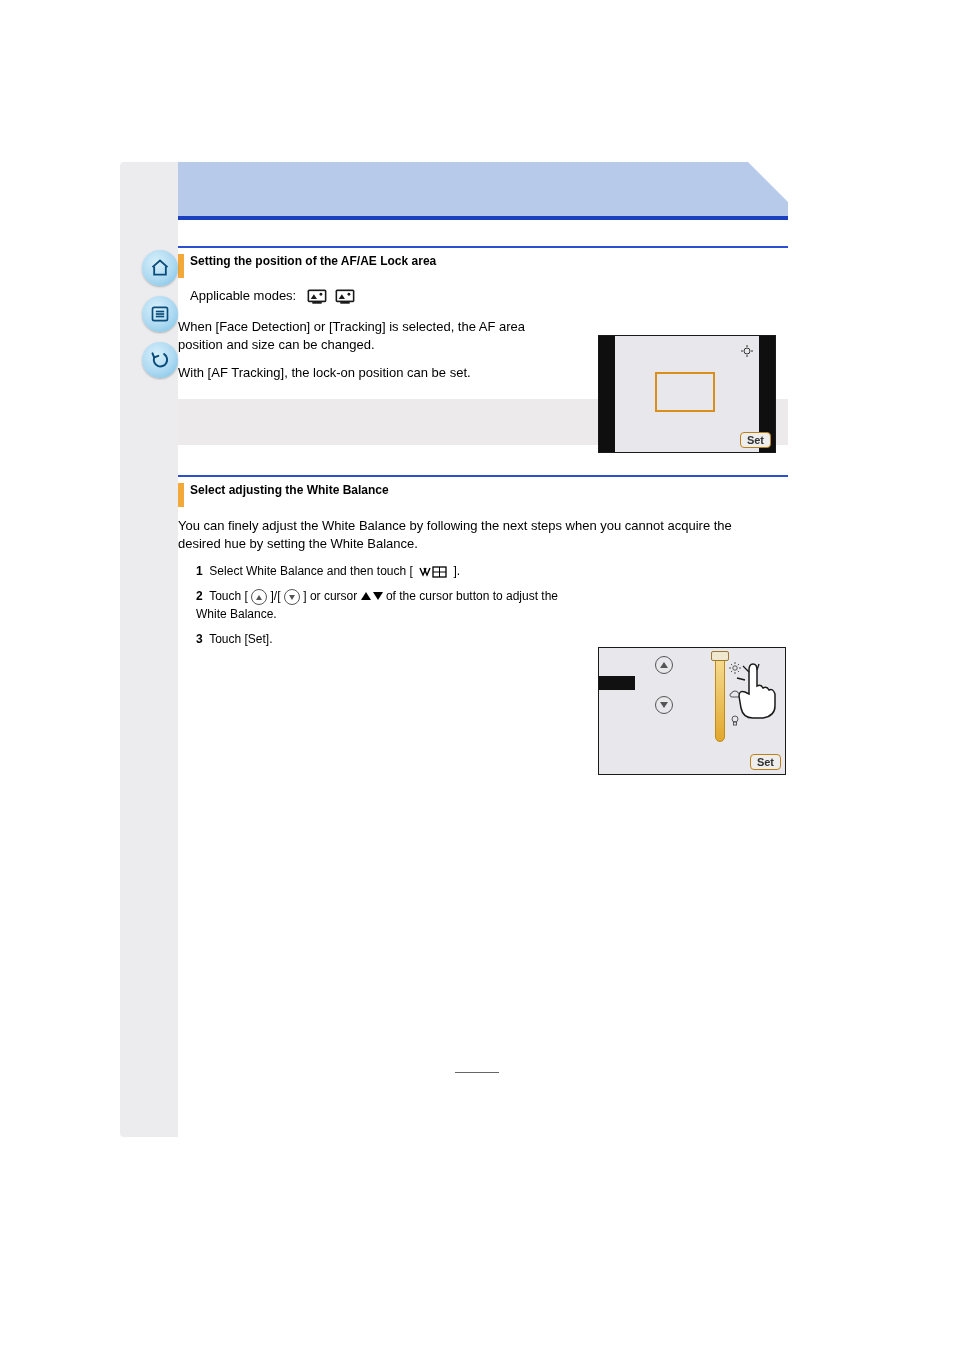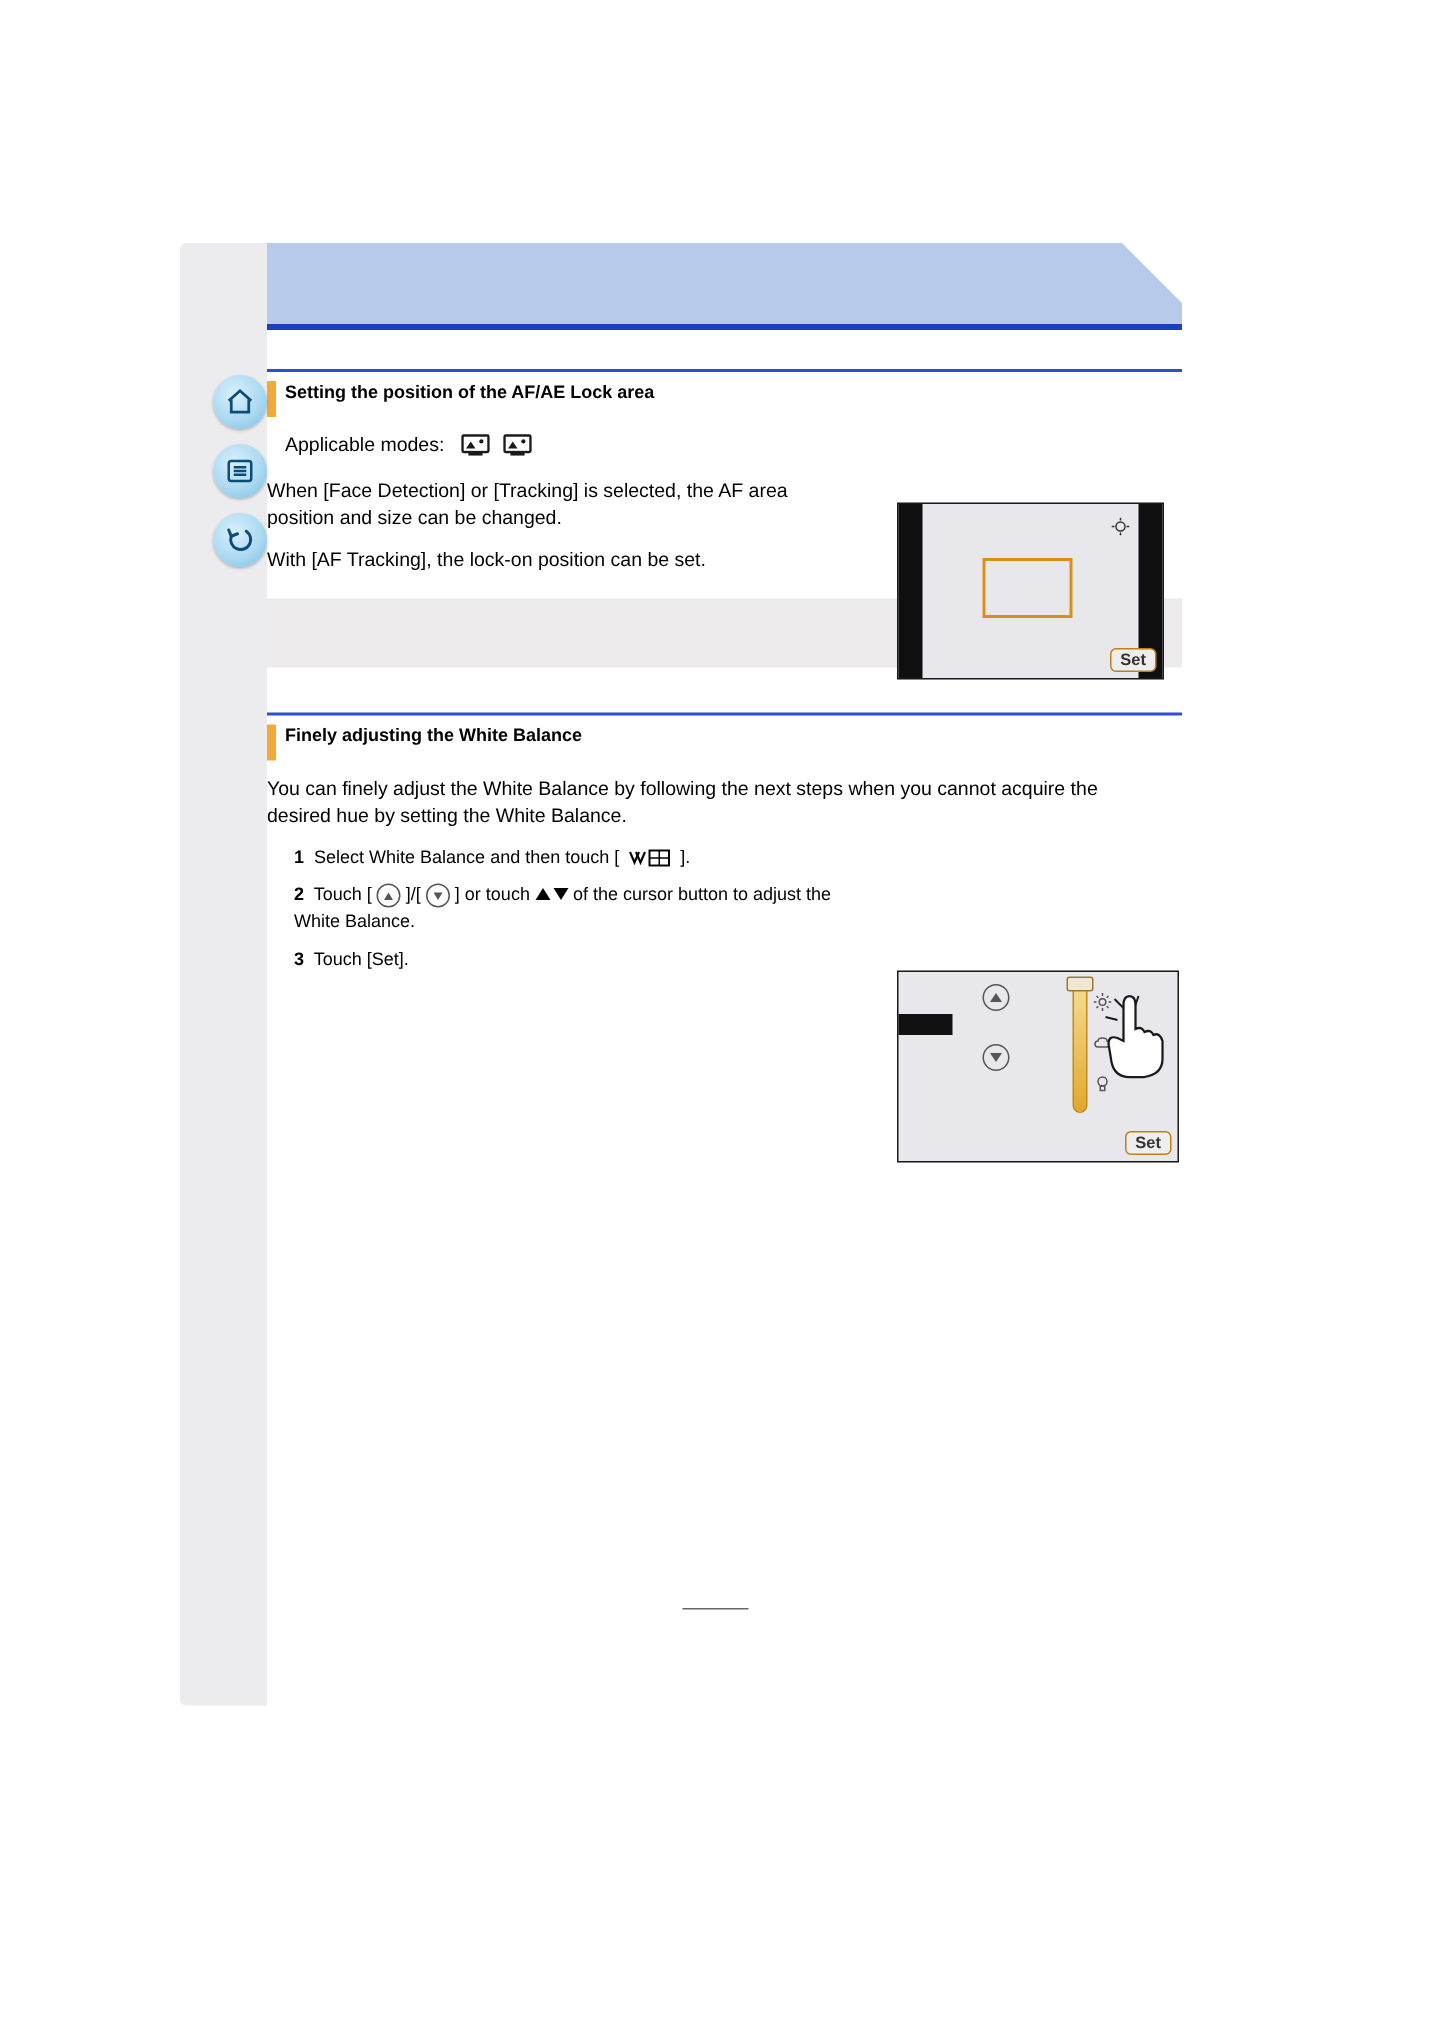--- a/index.html
+++ b/index.html
@@ -244,21 +244,21 @@
     <p class="body-text">With [AF Tracking], the lock-on position can be set.</p>
   </div>
 
   <div class="note-box">
     <span></span>
   </div>
 
   <div class="section-rule"></div>
   <div class="section-title-row">
     <span class="orange-tick"></span>
-    <span class="section-title">Finely adjusting the White Balance</span>
+    <span class="section-title">Select adjusting the White Balance</span>
   </div>
 
   <p class="body-text" style="width:590px;">You can finely adjust the White Balance by following the next steps when you cannot acquire the desired hue by setting the White Balance.</p>
 
   <div class="indent-step">
     <b>1</b>&nbsp;
     <span>Select White Balance and then touch [</span>
     <span class="wb-adj-icons">
       <svg width="30" height="14" viewBox="0 0 30 14">
         <path d="M2 3 L5 10 L8 3" stroke="#000" stroke-width="1.4" fill="none"></path>
@@ -270,21 +270,21 @@
     </span>
     <span>].</span>
   </div>
 
   <div class="indent-step" style="width:370px;">
     <b>2</b>&nbsp;
     <span>Touch [</span>
     <span class="chev-circ chev-up"></span>
     <span>]/[</span>
     <span class="chev-circ chev-dn"></span>
-    <span>] or touch </span>
+    <span>] or cursor </span>
     <span class="updown">
       <span class="tri-up"></span>
         <span class="tri-down"></span>
     </span>
     <span> of the cursor button to adjust the White Balance.</span>
   </div>
 
   <div class="indent-step">
     <b>3</b>&nbsp;
     <span>Touch [Set].</span>

